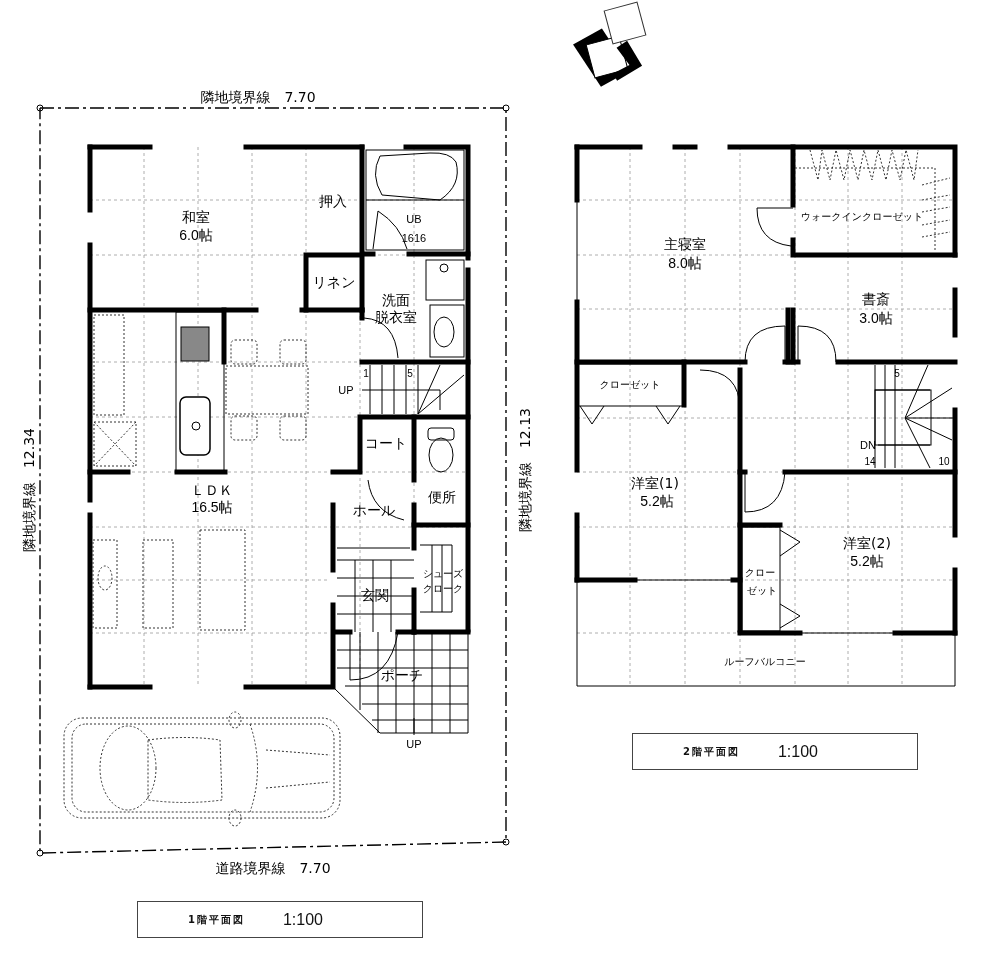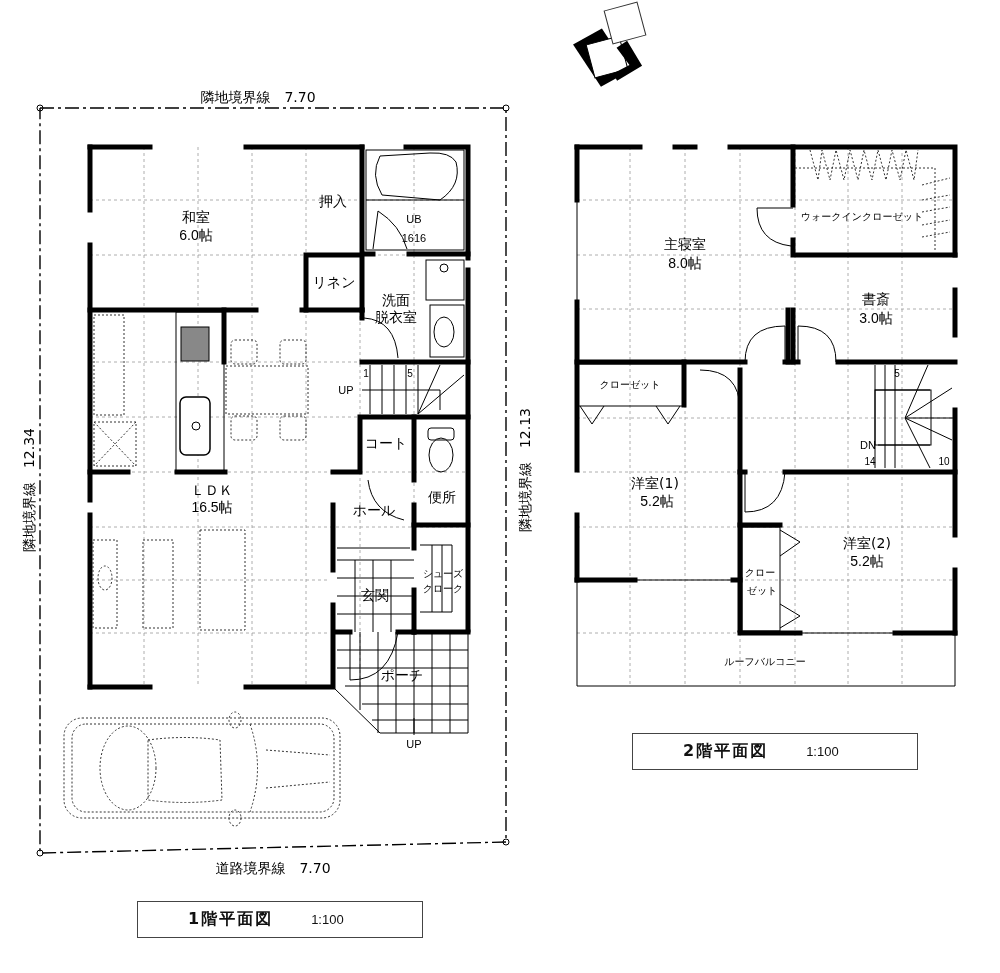--- a/index.html
+++ b/index.html
@@ -8,22 +8,22 @@
   .wall{stroke:#000;stroke-width:5;fill:none;stroke-linecap:square;}
   .thin{stroke:#000;stroke-width:1;fill:none;}
   .grid{stroke:#9a9a9a;stroke-width:0.8;stroke-dasharray:3 3;fill:none;}
   .dash{stroke:#333;stroke-width:1;stroke-dasharray:2 2;fill:none;}
   .bound{stroke:#000;stroke-width:1.4;stroke-dasharray:14 4 3 4;fill:none;}
   .lbl{font-family:"DejaVu Sans",sans-serif;font-size:14px;fill:#000;text-anchor:middle;}
   .sm{font-size:11px;}
   .xs{font-size:10px;}
   .num{font-family:"Liberation Sans",sans-serif;}
   .title-box{position:absolute;border:1px solid #444;background:#fff;display:flex;align-items:center;}
-  .title-box .t{font-size:16px;font-weight:bold;letter-spacing:2px;margin-left:50px;}
-  .title-box .s{font-size:13px;margin-left:38px;font-family:"Liberation Sans",sans-serif;}
+  .title-box .t{font-size:10px;font-weight:bold;letter-spacing:2px;margin-left:50px;}
+  .title-box .s{font-size:16px;margin-left:38px;font-family:"Liberation Sans",sans-serif;}
 </style>
 </head>
 <body>
 
 <svg width="1000" height="973" viewBox="0 0 1000 973">
 
   <g>
     <polygon points="578,38 610,30 626,78 594,86" fill="#000" transform="rotate(-15 600 60)"></polygon>
     <rect x="590" y="40" width="34" height="34" fill="#fff" stroke="#000" stroke-width="1" transform="rotate(-15 607 57)"></rect>
     <rect x="608" y="6" width="34" height="34" fill="#fff" stroke="#333" stroke-width="1" transform="rotate(-15 625 23)"></rect>

